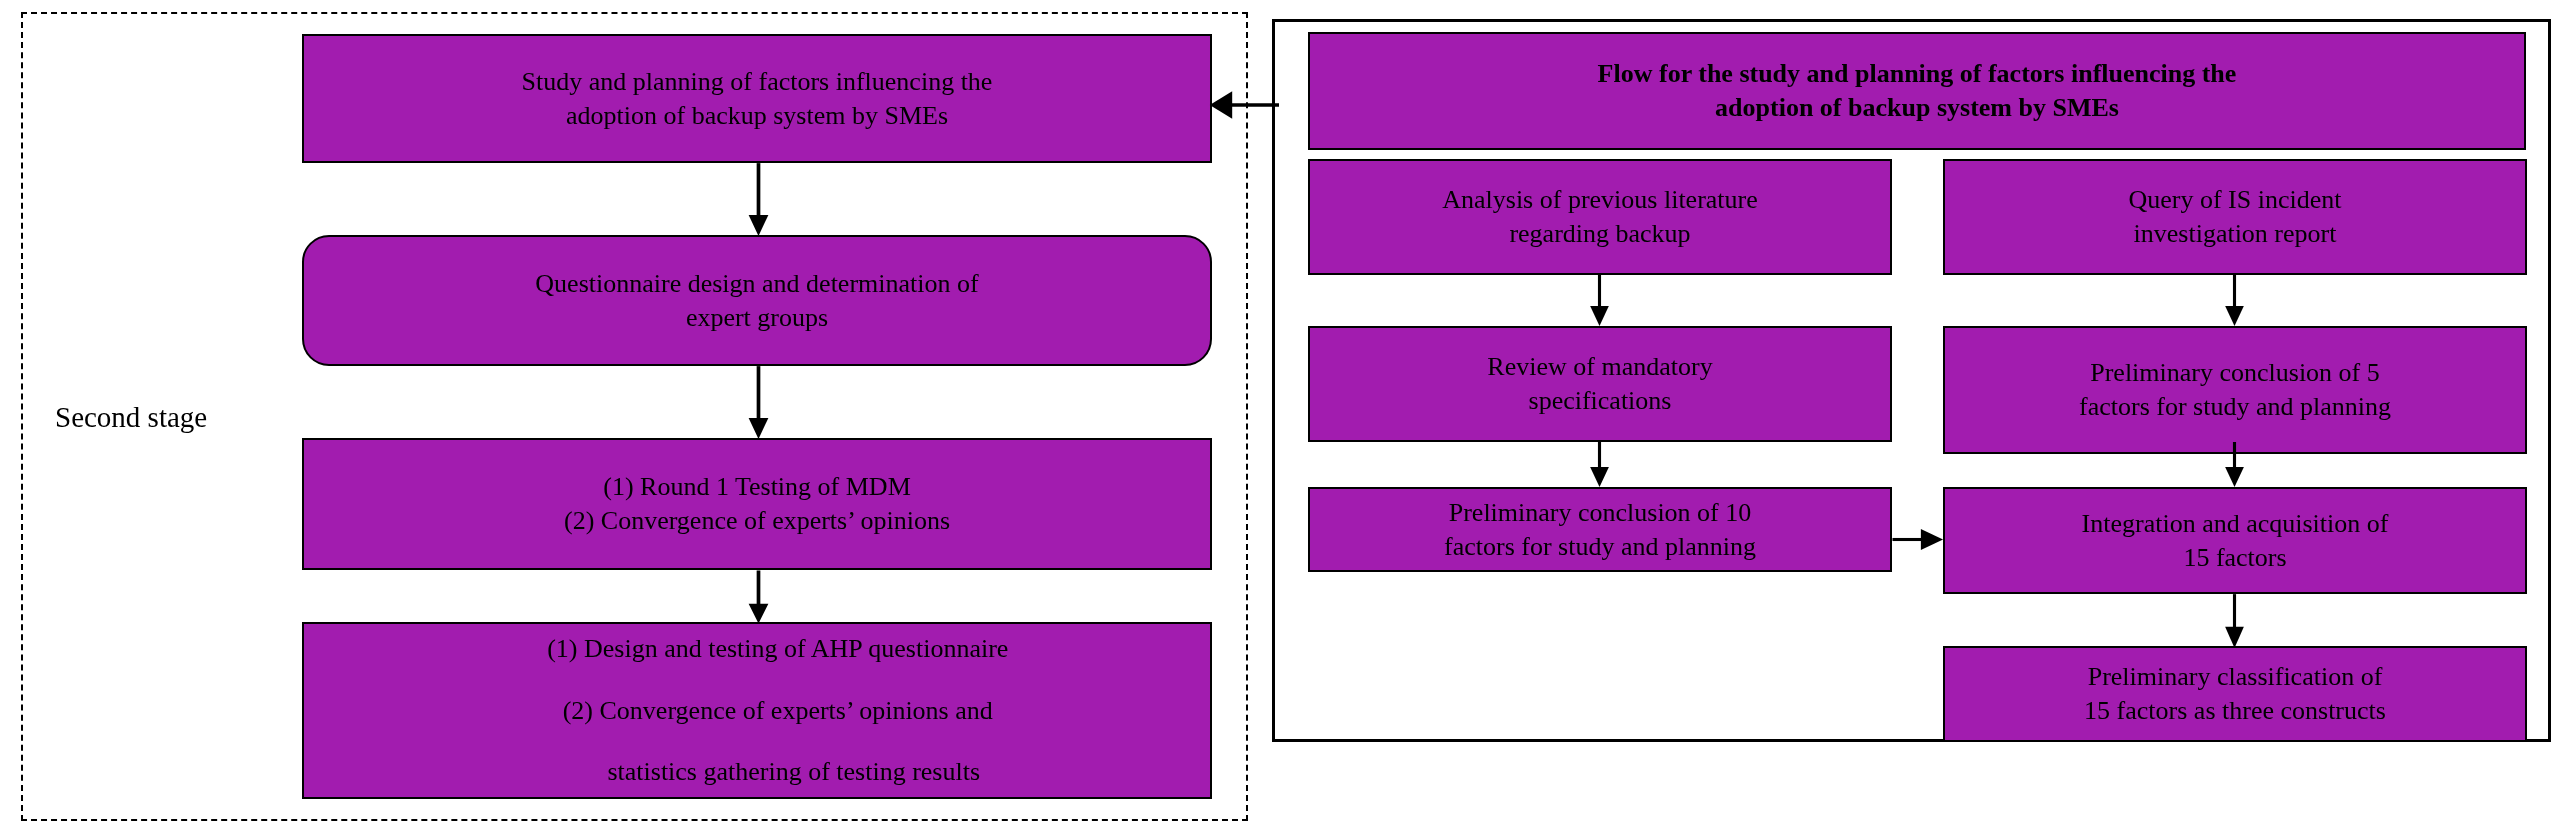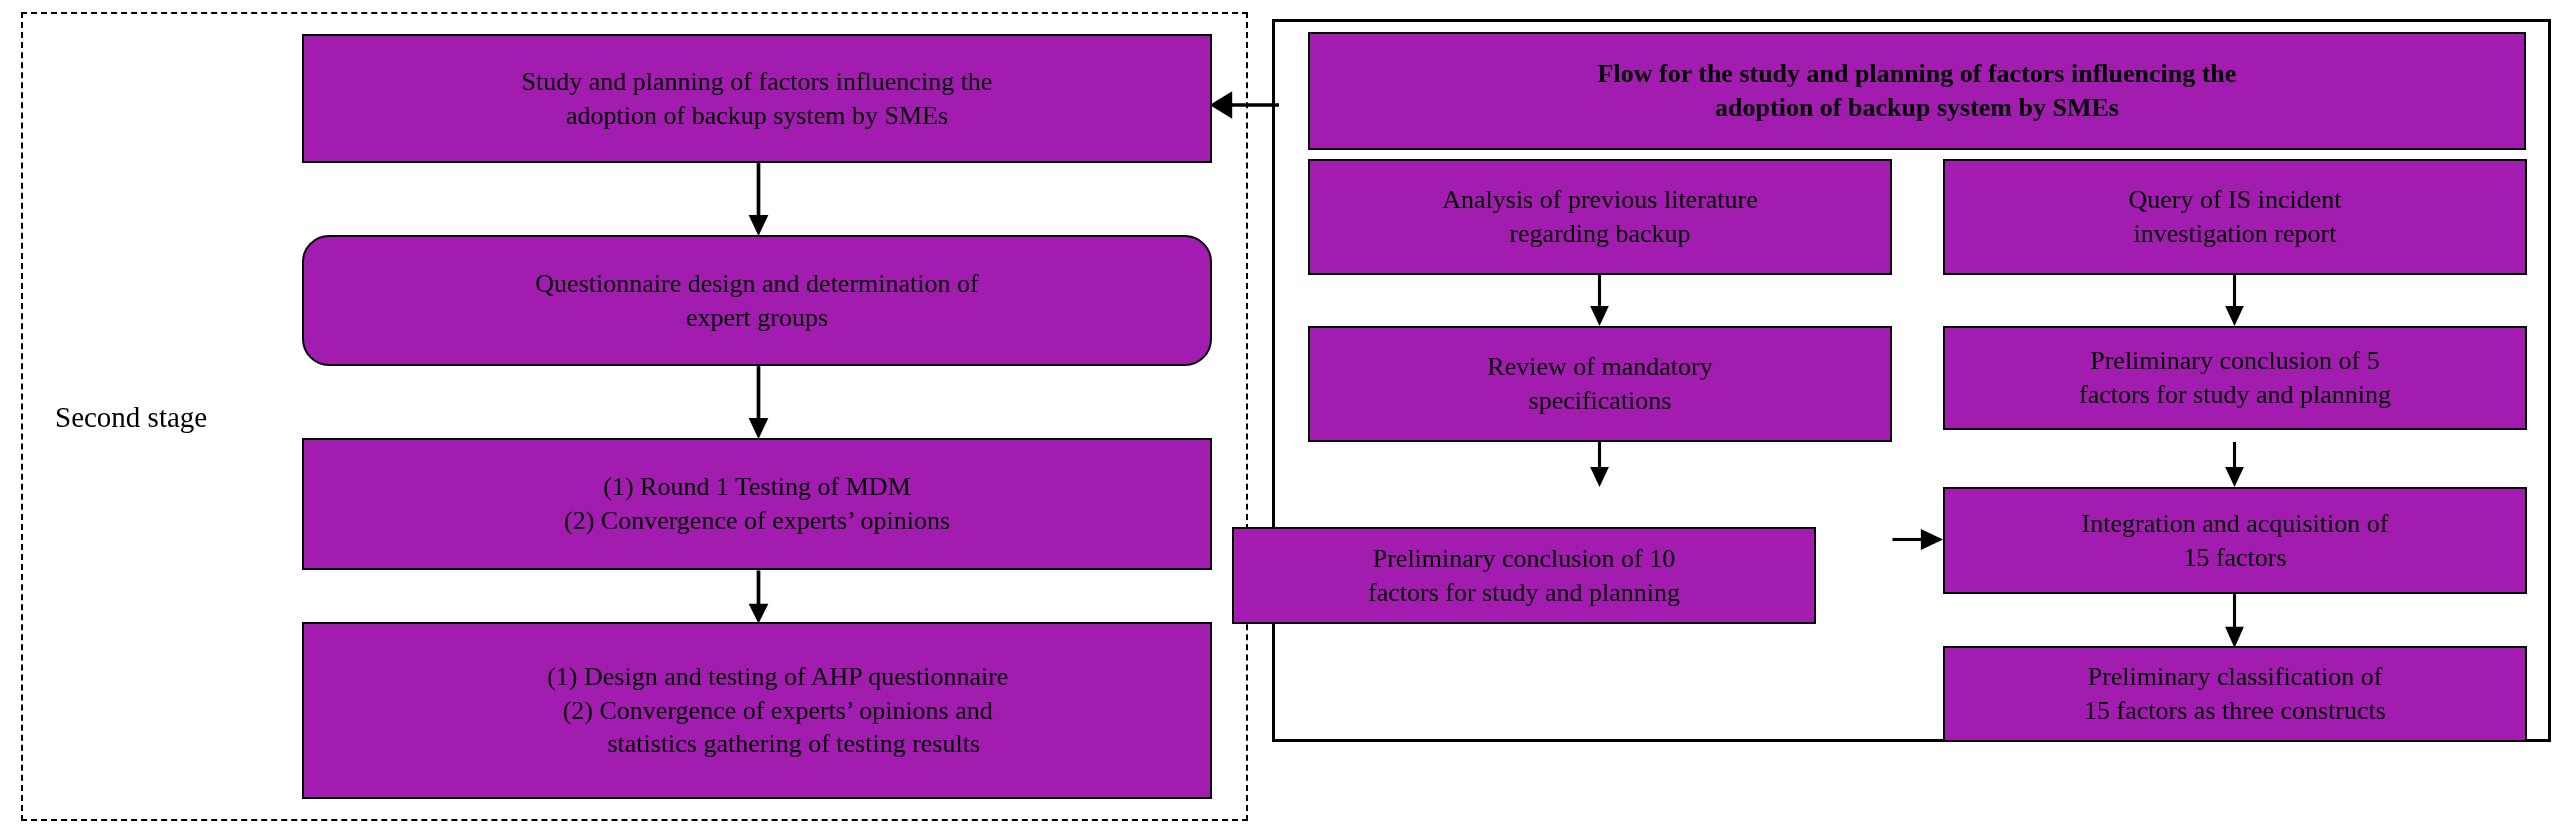--- a/index.html
+++ b/index.html
@@ -33,21 +33,21 @@
     display:flex;
     flex-direction:column;
     align-items:center;
     justify-content:center;
     text-align:center;
     line-height:1.30;
     font-size:26px;
     padding:2.5px 7.5px;
     white-space:pre-line;
   }
-  .node.left-align-lines{ text-align:left; }
+  .node.left-align-lines{ text-align:left;gap:28px; }
   .node span.ln{display:block;}
 
   
   .caption{
     position:absolute;
     font-size:29px;
     line-height:1;
     white-space:nowrap;
   }
 
@@ -123,31 +123,31 @@
   <div class="node" style="left:1308px;top:326px;width:584px;height:116px;">
     <span class="ln">Review of mandatory</span>
     <span class="ln">specifications</span>
   </div>
 
   <div class="node" style="left:1308px;top:159px;width:584px;height:116px;">
     <span class="ln">Analysis of previous literature</span>
     <span class="ln">regarding backup</span>
   </div>
 
-  <div class="node" style="left:1232px;top:487px;width:584px;height:97px;margin-top:40px;">
+  <div class="node" style="left:1308px;top:487px;width:584px;height:85px;">
     <span class="ln">Preliminary conclusion of 10</span>
     <span class="ln">factors for study and planning</span>
   </div>
 
   <div class="node" style="left:1943px;top:159px;width:584px;height:116px;">
     <span class="ln">Query of IS incident</span>
     <span class="ln">investigation report</span>
   </div>
 
-  <div class="node" style="left:1943px;top:326px;width:584px;height:104px;">
+  <div class="node" style="left:1943px;top:326px;width:584px;height:128px;">
     <span class="ln">Preliminary conclusion of 5</span>
     <span class="ln">factors for study and planning</span>
   </div>
 
   <div class="node" style="left:1943px;top:487px;width:584px;height:107px;">
     <span class="ln">Integration and acquisition of</span>
     <span class="ln">15 factors</span>
   </div>
 
   <div class="node" style="left:1943px;top:646px;width:584px;height:96px;">

